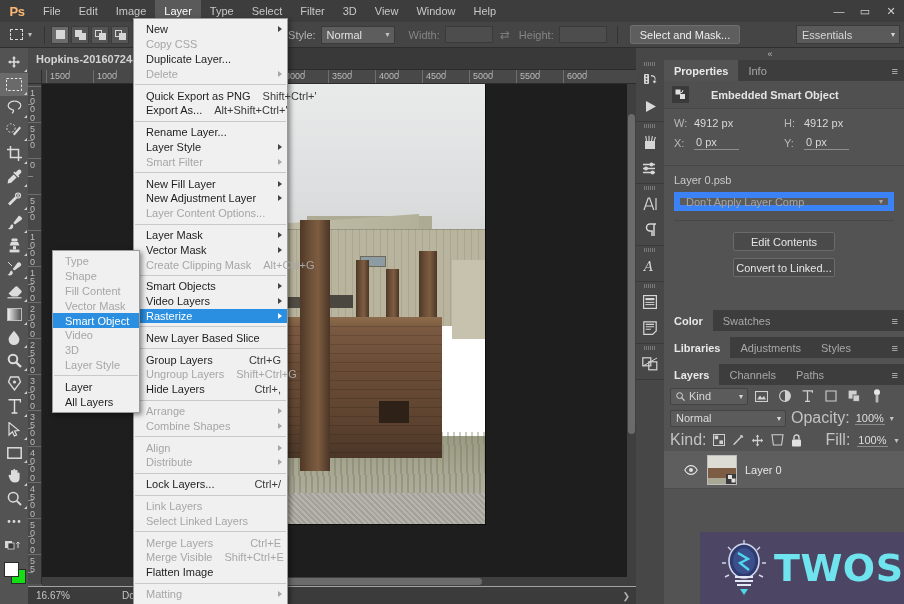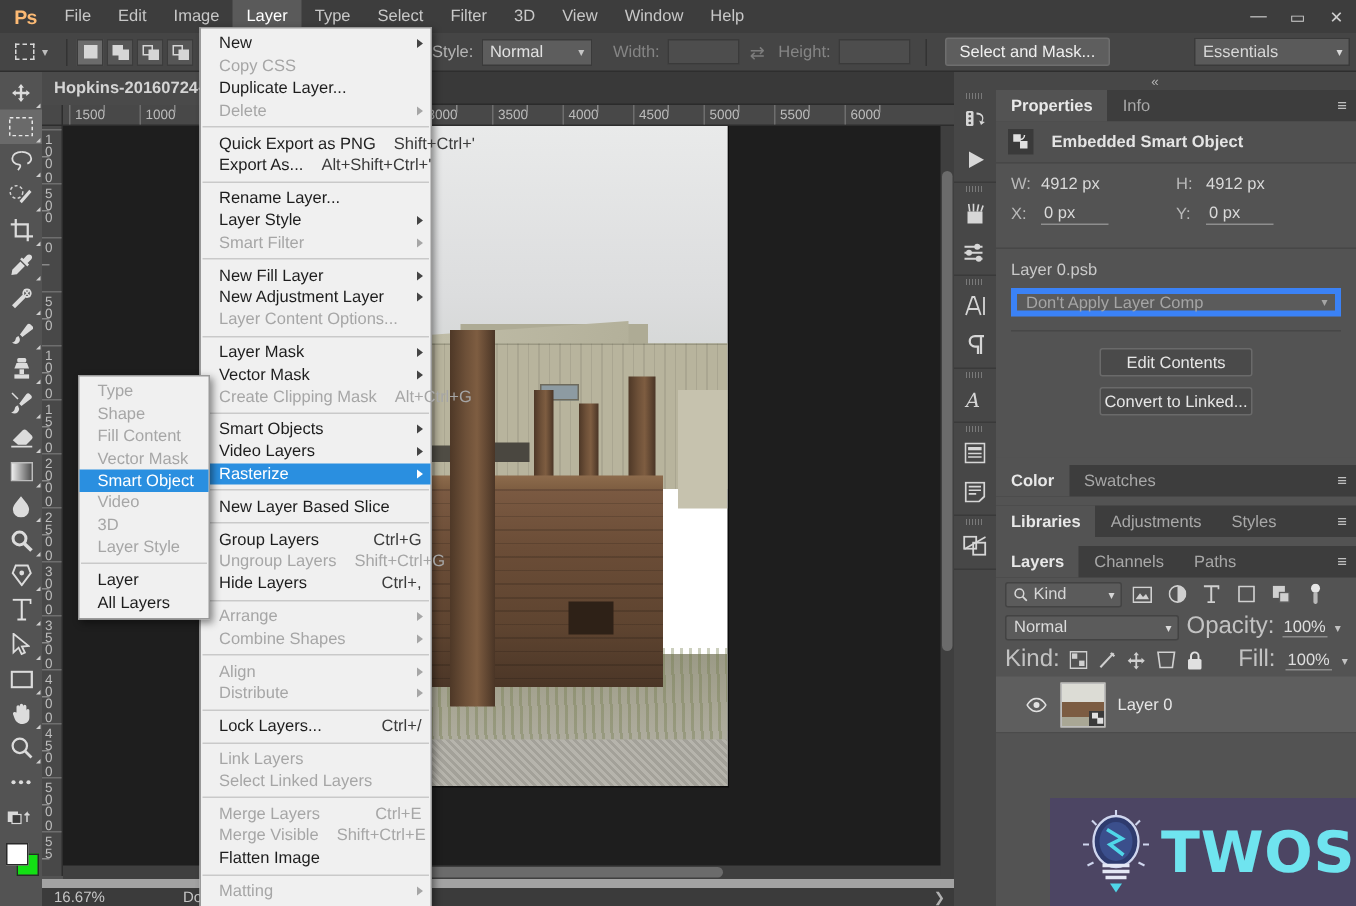--- a/index.html
+++ b/index.html
@@ -165,21 +165,21 @@
   .post.p4 { left:80%; top:38%; width:5.5%; height:24%; }
   .post.p5 { left:27%; top:52%; width:3%; height:14%; }
   .bench { position:absolute; left:25%; top:60%; width:30%; height:5%;
      background:linear-gradient(180deg,#9a8566,#7a6549); }
   .grassy { position:absolute; left:0; bottom:7%; width:100%; height:14%;
      background:repeating-linear-gradient(88deg, rgba(110,120,70,0.35) 0 2px, transparent 2px 6px); }
 
   
   .statusbar {
     position:absolute; left:28px; bottom:0; width:608px; height:18px;
-    background:#3b3b3b; border-top:6px solid #a3a3a3;
+    background:#3b3b3b; border-top:1px solid #a3a3a3;
     display:flex; align-items:center; font-size:10px; color:#c6c6c6;
   }
   .sb-zoom { width:66px; padding-left:8px; }
   .sb-docs { padding-left:28px; }
   .sb-caret { margin-left:auto; margin-right:6px; font-size:9px; color:#b0b0b0; }
   .scroll-h { position:absolute; left:42px; bottom:18px; width:594px; height:9px; background:#3f3f3f; }
   .scroll-h i { position:absolute; left:120px; top:1px; width:320px; height:7px; background:#6b6b6b; border-radius:4px; display:block; }
   .scroll-v { position:absolute; right:0px; top:84px; width:9px; height:500px; background:#3f3f3f; }
   .scroll-v i { position:absolute; top:30px; left:1px; width:7px; height:320px; background:#6b6b6b; border-radius:4px; display:block; }
 
@@ -198,33 +198,33 @@
 
   
   .rpanel { position:absolute; left:664px; width:240px; background:#535353; }
   .ptabs { display:flex; height:21px; background:#3d3d3d; align-items:stretch; }
   .ptab { display:flex; align-items:center; padding:0 10px; font-size:11px; color:#a8a8a8; }
   .ptab.on { background:#535353; color:#e8e8e8; font-weight:bold; }
   .pmenu { margin-left:auto; display:flex; align-items:center; padding:0 6px; color:#c0c0c0; font-size:11px; }
 
   
   #properties { top:60px; height:245px; }
-  .prop-head { height:28px; display:flex; align-items:center; gap:12px; padding:0 8px; background:#505050; border-bottom:1px solid #474747; }
+  .prop-head { height:28px; display:flex; align-items:center; gap:22px; padding:0 8px; background:#505050; border-bottom:1px solid #474747; }
   .prop-icon { width:17px; height:17px; background:#3a3a3a; display:flex; align-items:center; justify-content:center; }
   .prop-title { font-size:11px; color:#e4e4e4; font-weight:bold; }
   .prop-rows { padding:8px 10px 4px 10px; }
   .prow { display:flex; align-items:center; margin-bottom:7px; }
   .pcell { width:50%; display:flex; align-items:center; gap:6px; }
   .plabel { color:#b9b9b9; font-size:11px; width:14px; }
   .pvalue { color:#d9d9d9; font-size:11px; }
   .pvalue.u { border-bottom:1px solid #8e8e8e; padding:0 22px 1px 2px; }
   .prop-sep { height:1px; background:#474747; margin:4px 0; }
   .prop-file { padding:4px 10px 6px 10px; font-size:11px; color:#c9c9c9; }
   .prop-sel {
-    margin:0 10px; height:19px; background:#5b5b5b; border:4px solid #3b82f6;
+    margin:0 10px; height:19px; background:#5b5b5b; border:6px solid #3b82f6;
     display:flex; align-items:center; padding:0 16px 0 6px; color:#a5a5a5; font-size:11px;
     position:relative;
   }
   .prop-sel .cv { position:absolute; right:5px; font-size:8px; }
   .prop-btns { padding:12px 0 0 0; display:flex; flex-direction:column; align-items:center; gap:7px; }
   .prop-btn {
     width:102px; height:19px; background:#4a4a4a; border:1px solid #6a6a6a; border-radius:2px;
     color:#e6e6e6; font-size:11px; display:flex; align-items:center; justify-content:center;
   }
 

